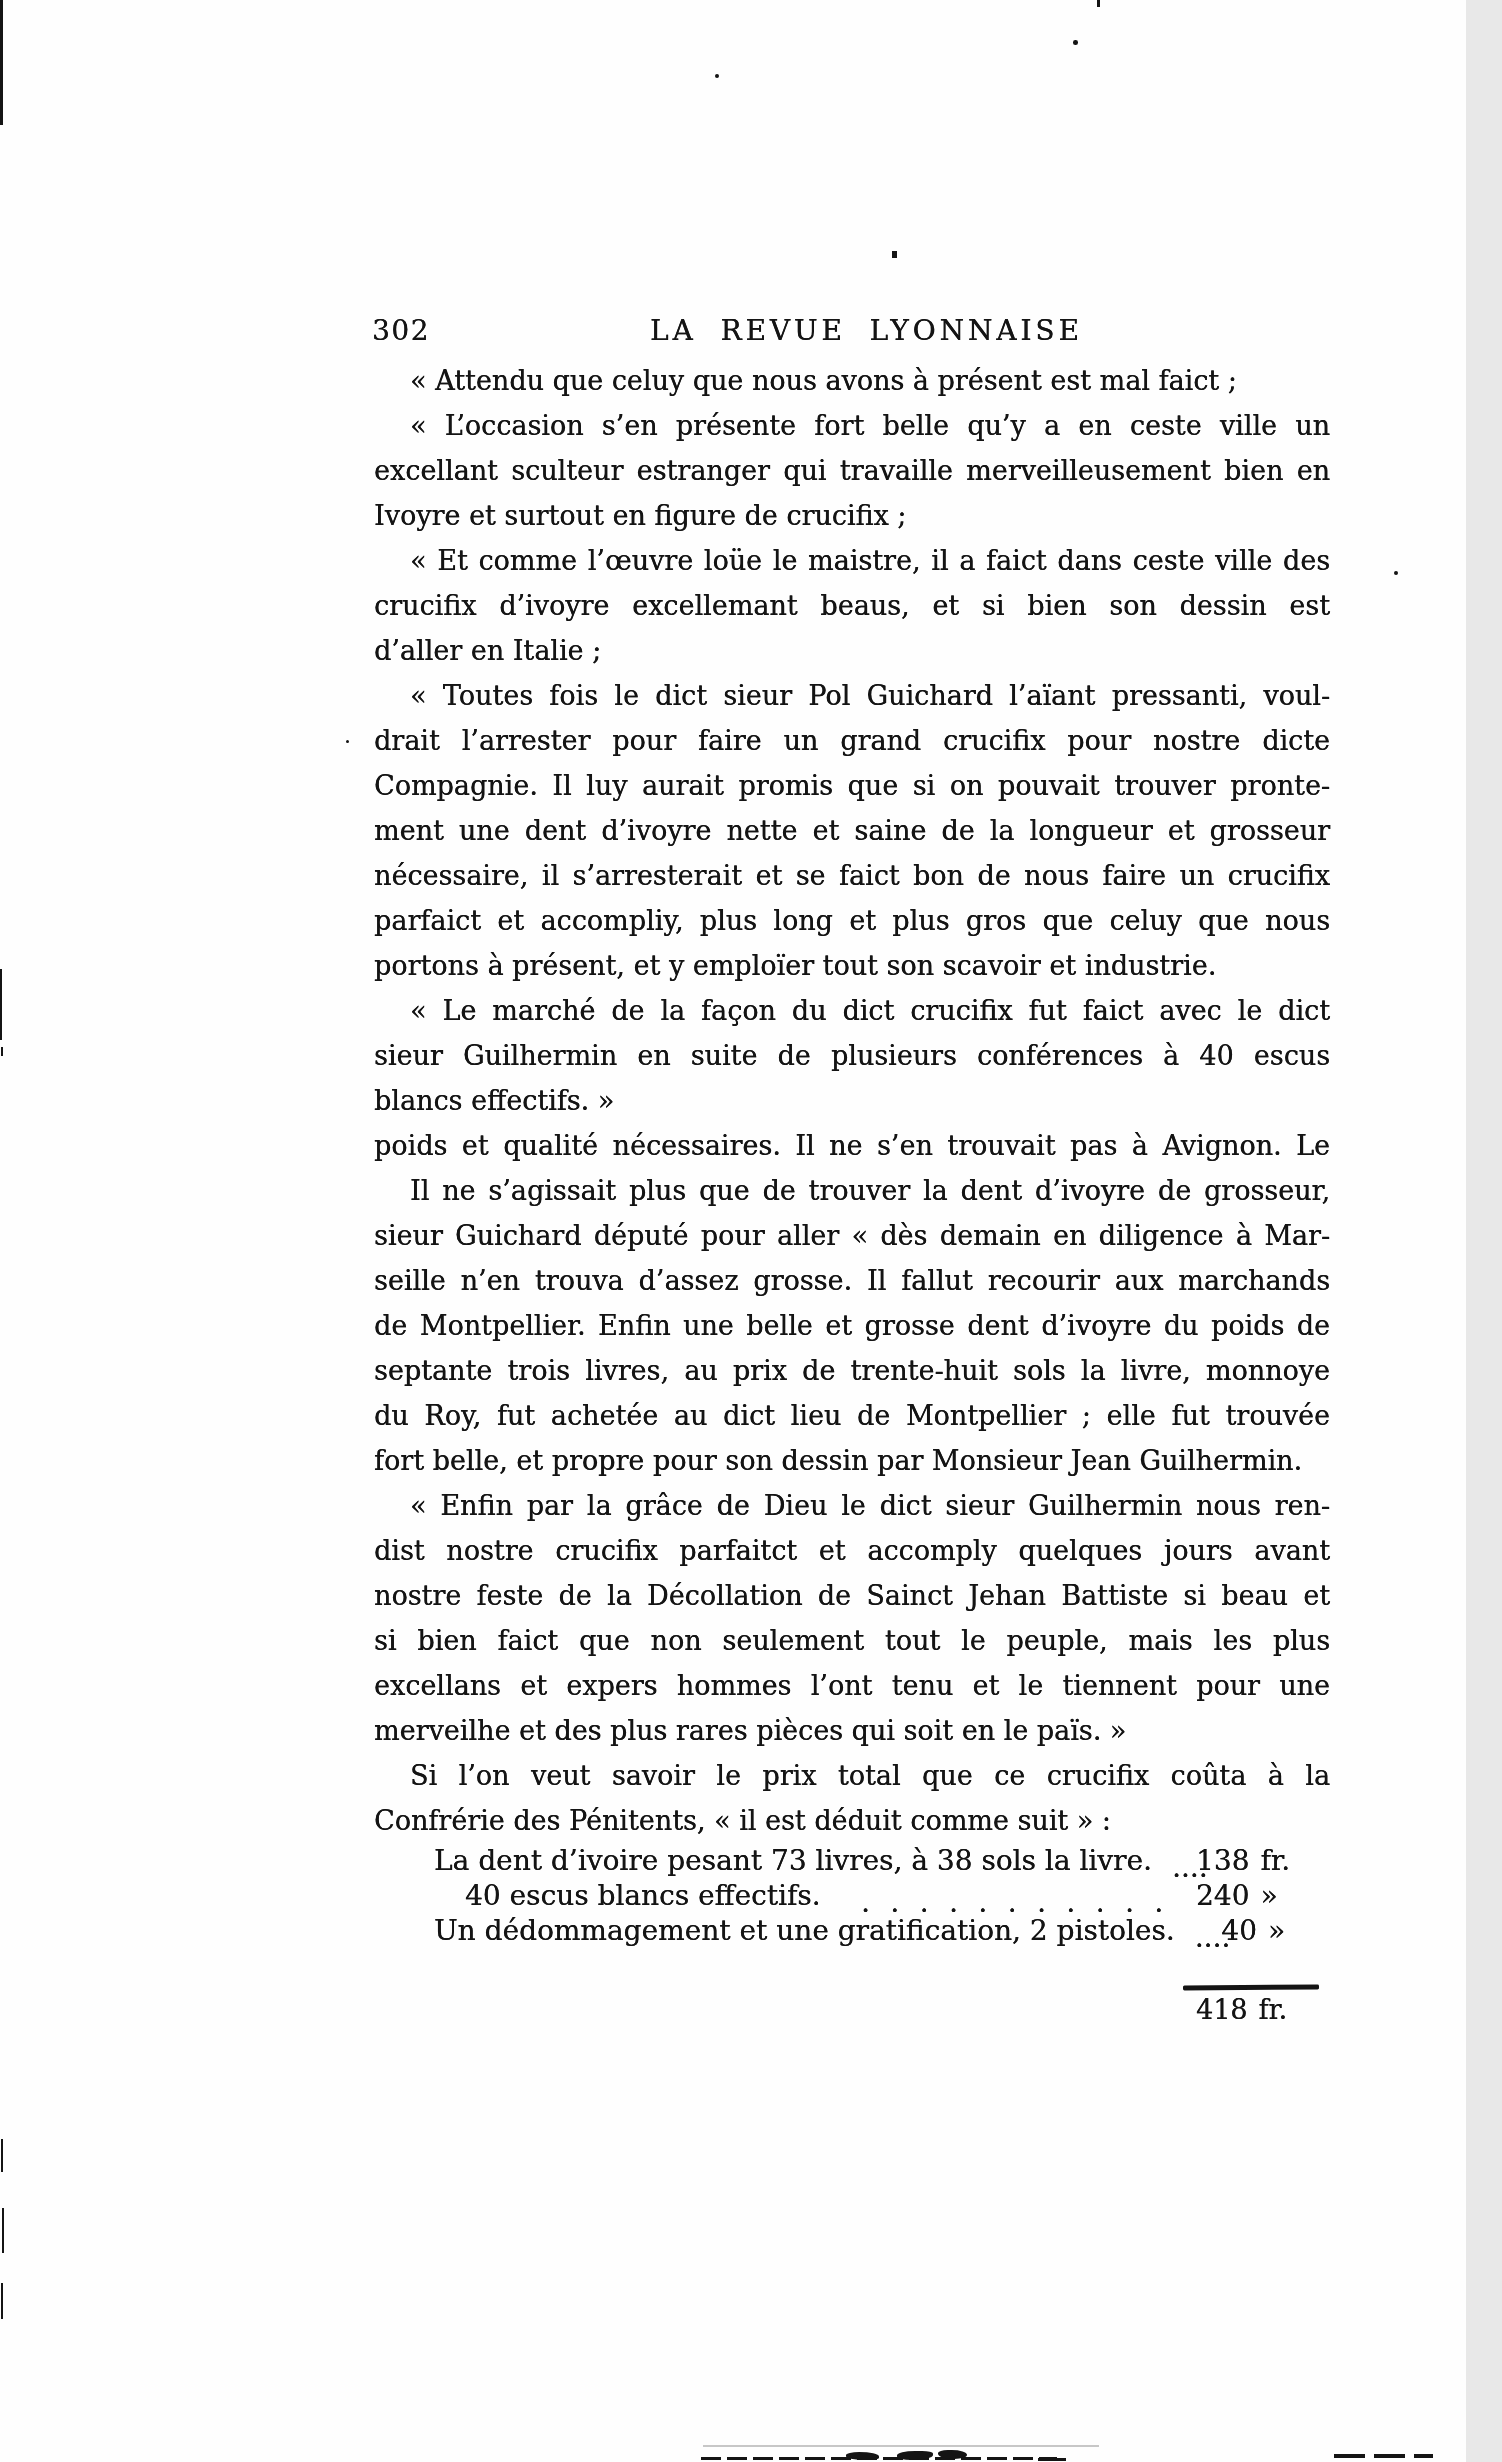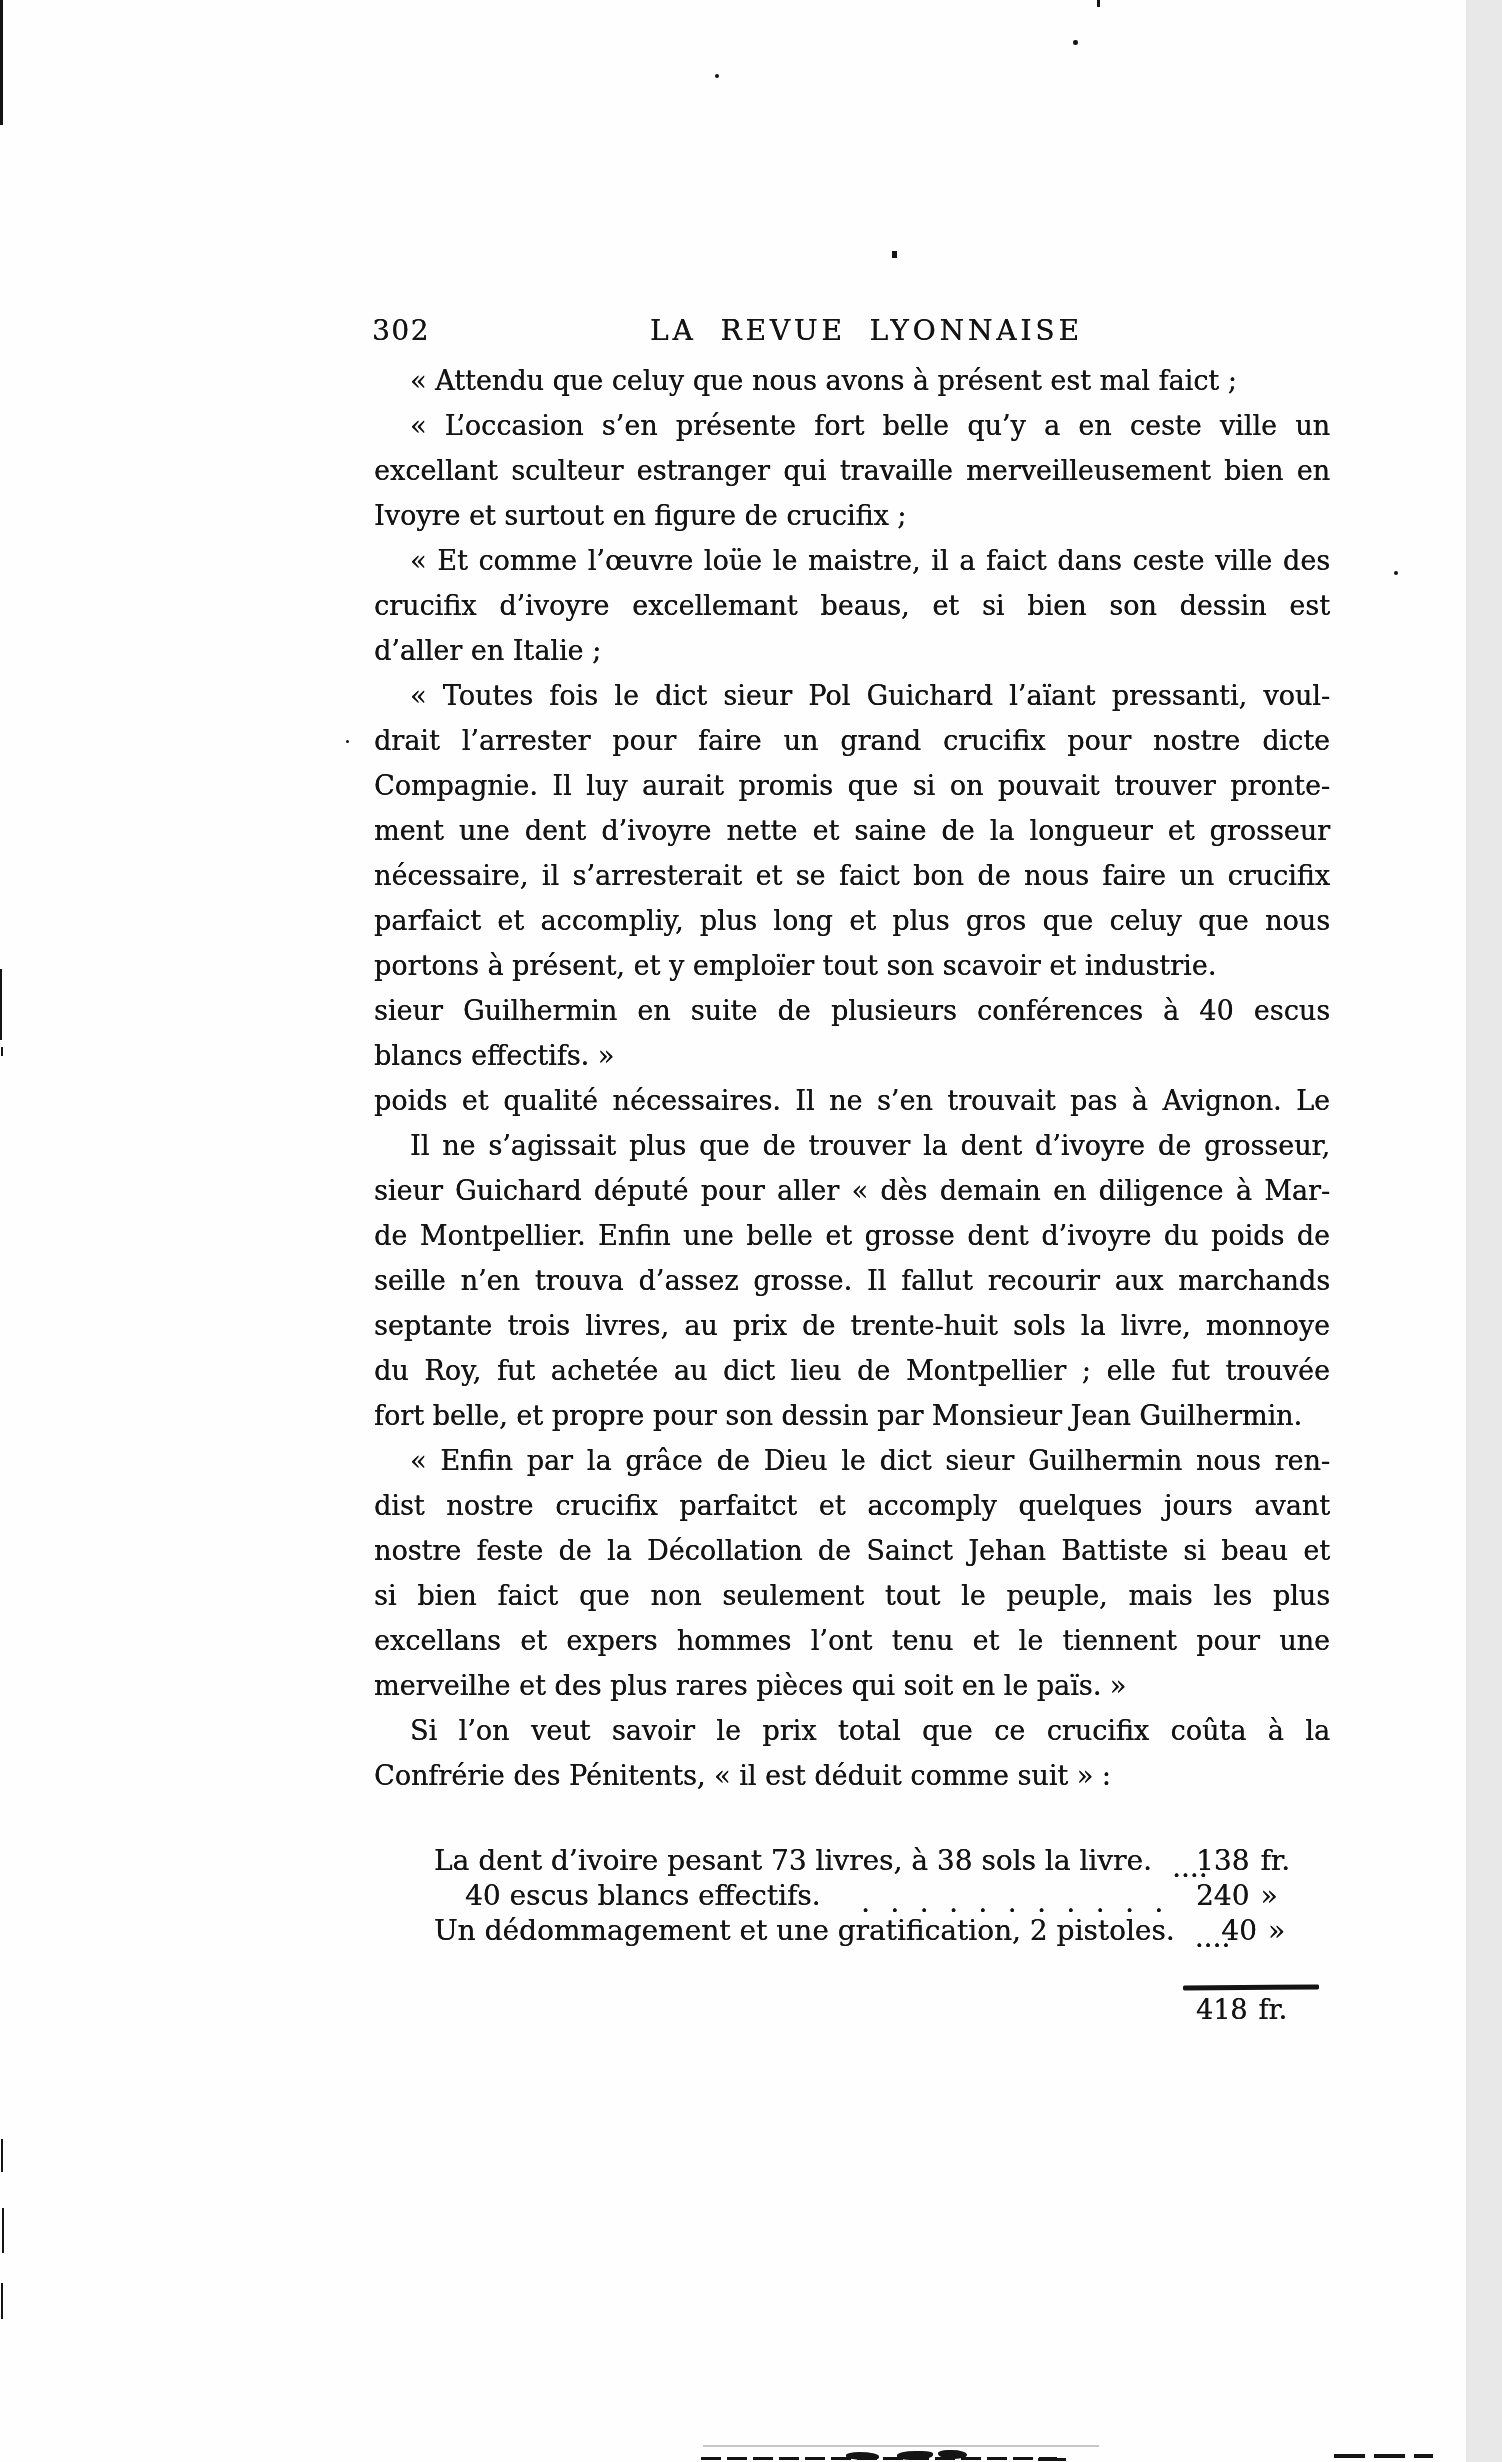--- a/index.html
+++ b/index.html
@@ -117,27 +117,28 @@
       <div class="bline ind just">« Et comme l’œuvre loüe le maistre, il a faict dans ceste ville des</div>
       <div class="bline just">crucifix d’ivoyre excellemant beaus, et si bien son dessin est</div>
       <div class="bline">d’aller en Italie ;</div>
       <div class="bline ind just">« Toutes fois le dict sieur Pol Guichard l’aïant pressanti, voul-</div>
       <div class="bline just">drait l’arrester pour faire un grand crucifix pour nostre dicte</div>
       <div class="bline just">Compagnie. Il luy aurait promis que si on pouvait trouver pronte-</div>
       <div class="bline just">ment une dent d’ivoyre nette et saine de la longueur et grosseur</div>
       <div class="bline just">nécessaire, il s’arresterait et se faict bon de nous faire un crucifix</div>
       <div class="bline just">parfaict et accompliy, plus long et plus gros que celuy que nous</div>
       <div class="bline">portons à présent, et y emploïer tout son scavoir et industrie.</div>
+      <div class="bline ind just">« Le marché de la façon du dict crucifix fut faict avec le dict</div>
       <div class="bline just">sieur Guilhermin en suite de plusieurs conférences à 40 escus</div>
       <div class="bline">blancs effectifs. »</div>
       <div class="bline just">poids et qualité nécessaires. Il ne s’en trouvait pas à Avignon. Le</div>
       <div class="bline ind just">Il ne s’agissait plus que de trouver la dent d’ivoyre de grosseur,</div>
       <div class="bline just">sieur Guichard député pour aller « dès demain en diligence à Mar-</div>
+      <div class="bline just">seille n’en trouva d’assez grosse. Il fallut recourir aux marchands</div>
       <div class="bline just">de Montpellier. Enfin une belle et grosse dent d’ivoyre du poids de</div>
-      <div class="bline just">seille n’en trouva d’assez grosse. Il fallut recourir aux marchands</div>
       <div class="bline just">septante trois livres, au prix de trente-huit sols la livre, monnoye</div>
       <div class="bline just">du Roy, fut achetée au dict lieu de Montpellier ; elle fut trouvée</div>
       <div class="bline">fort belle, et propre pour son dessin par Monsieur Jean Guilhermin.</div>
       <div class="bline ind just">« Enfin par la grâce de Dieu le dict sieur Guilhermin nous ren-</div>
       <div class="bline just">dist nostre crucifix parfaitct et accomply quelques jours avant</div>
       <div class="bline just">nostre feste de la Décollation de Sainct Jehan Battiste si beau et</div>
       <div class="bline just">si bien faict que non seulement tout le peuple, mais les plus</div>
       <div class="bline just">excellans et expers hommes l’ont tenu et le tiennent pour une</div>
       <div class="bline">merveilhe et des plus rares pièces qui soit en le païs. »</div>
       <div class="bline ind just">Si l’on veut savoir le prix total que ce crucifix coûta à la</div>

